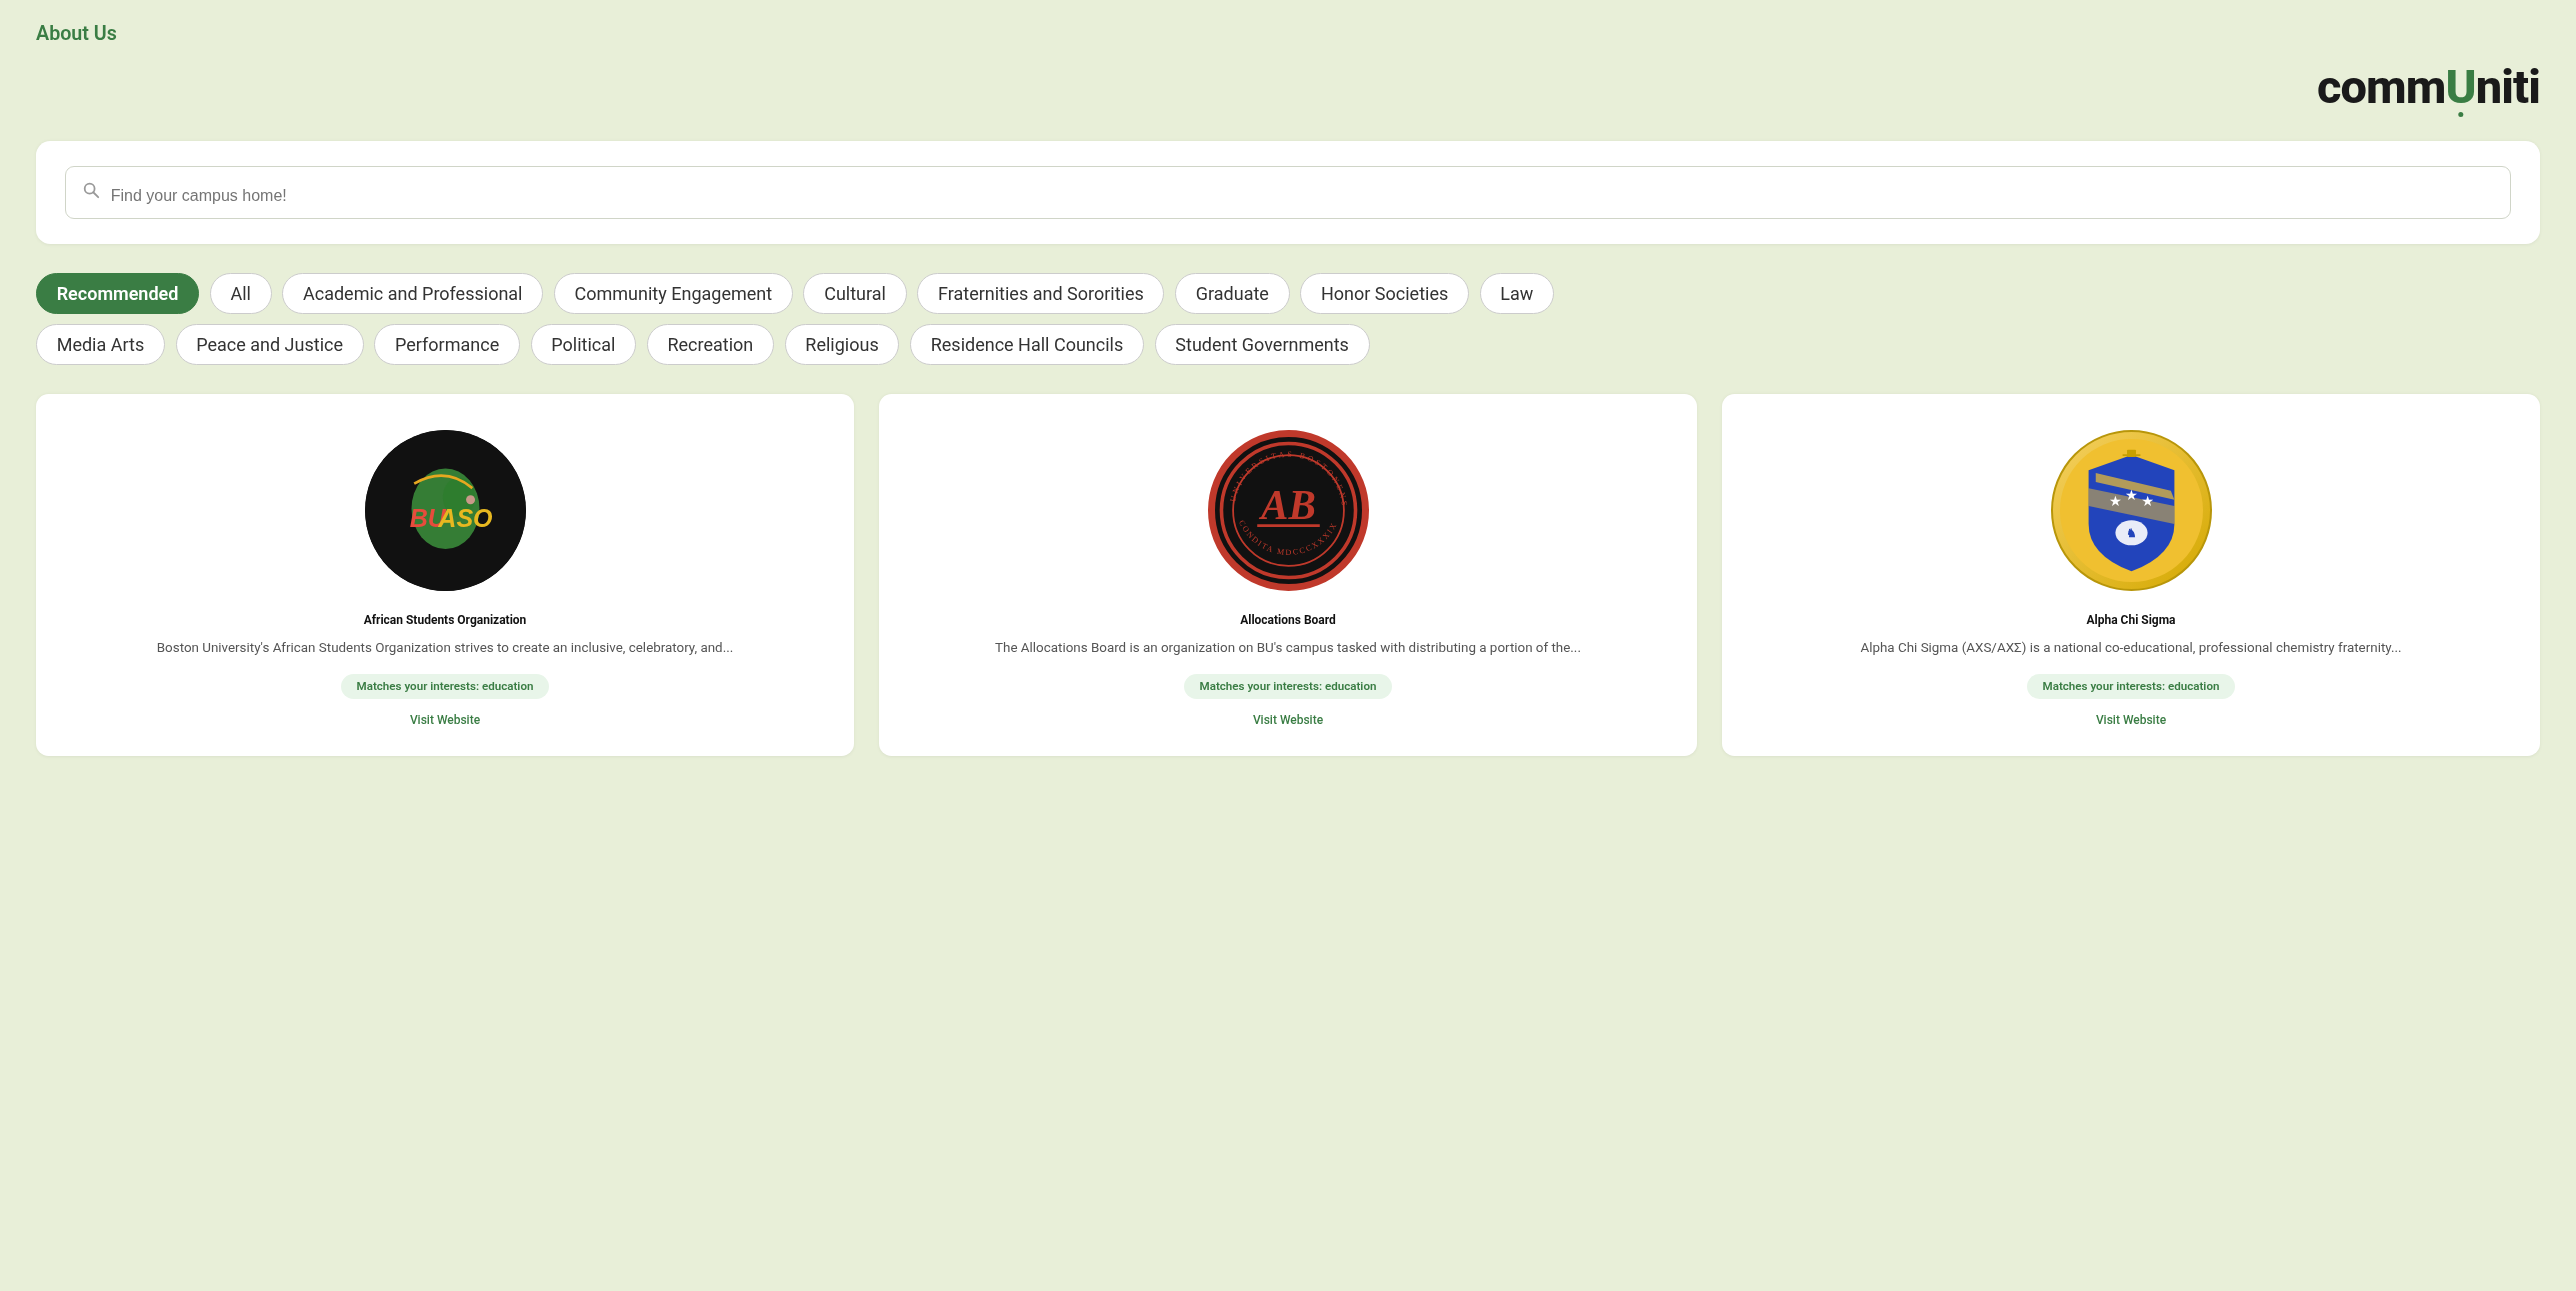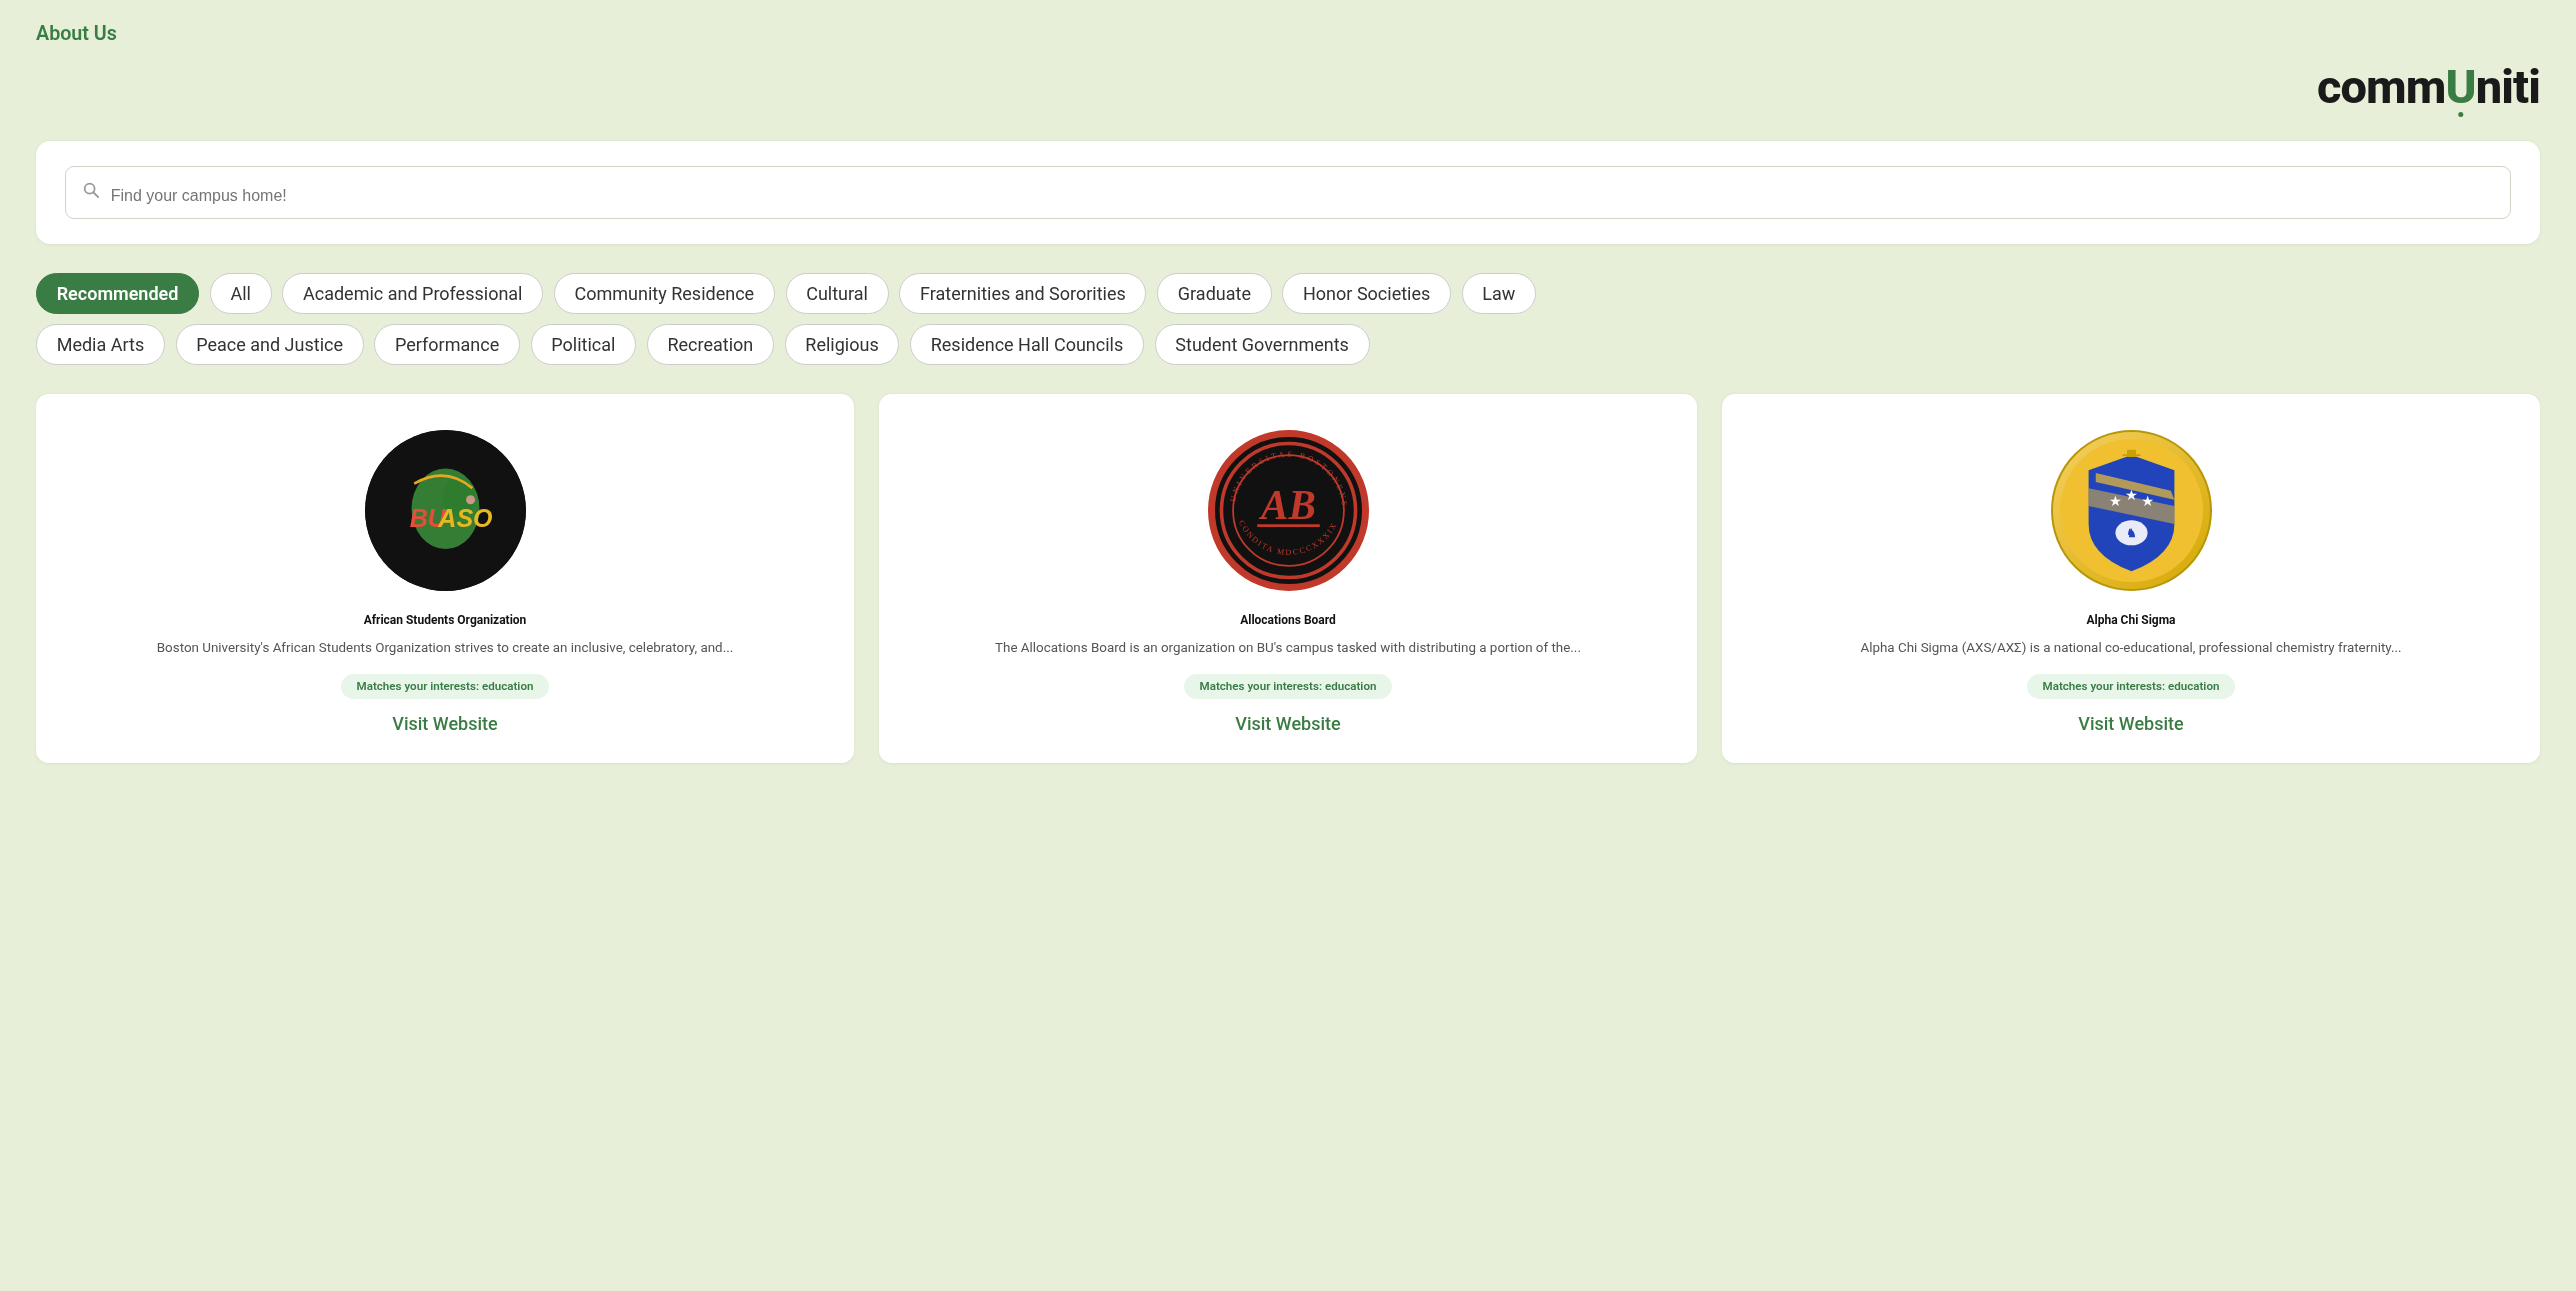--- a/index.html
+++ b/index.html
@@ -132,21 +132,21 @@
       background: #e8f5e9;
       color: #3a7d44;
       border-radius: 18px;
       padding: 5.4px 16px;
       font-size: 11.6px;
       font-weight: 600;
       margin-bottom: 14.3px;
     }
     .visit-link {
       color: #3a7d44;
-      font-size: 18px;
+      font-size: 12px;
       font-weight: 500;
       text-decoration: none;
       cursor: pointer;
     }
   </style>
 </head>
 <body>
 
 <div class="about-us">About Us</div>
 
@@ -164,21 +164,21 @@
     </span>
     <input class="search-input" type="text" placeholder="Find your campus home!" style="">
   </div>
 </div>
 
 <div class="filter-section">
   <div class="filter-row" id="filter-row-1">
       <div class="filter-chip active">Recommended</div>
       <div class="filter-chip">All</div>
       <div class="filter-chip">Academic and Professional</div>
-      <div class="filter-chip">Community Residence</div>
+      <div class="filter-chip">Community Engagement</div>
       <div class="filter-chip">Cultural</div>
       <div class="filter-chip">Fraternities and Sororities</div>
       <div class="filter-chip">Graduate</div>
       <div class="filter-chip">Honor Societies</div>
       <div class="filter-chip">Law</div>
     </div>
   <div class="filter-row" id="filter-row-2">
       <div class="filter-chip">Media Arts</div>
       <div class="filter-chip">Peace and Justice</div>
       <div class="filter-chip">Performance</div>

